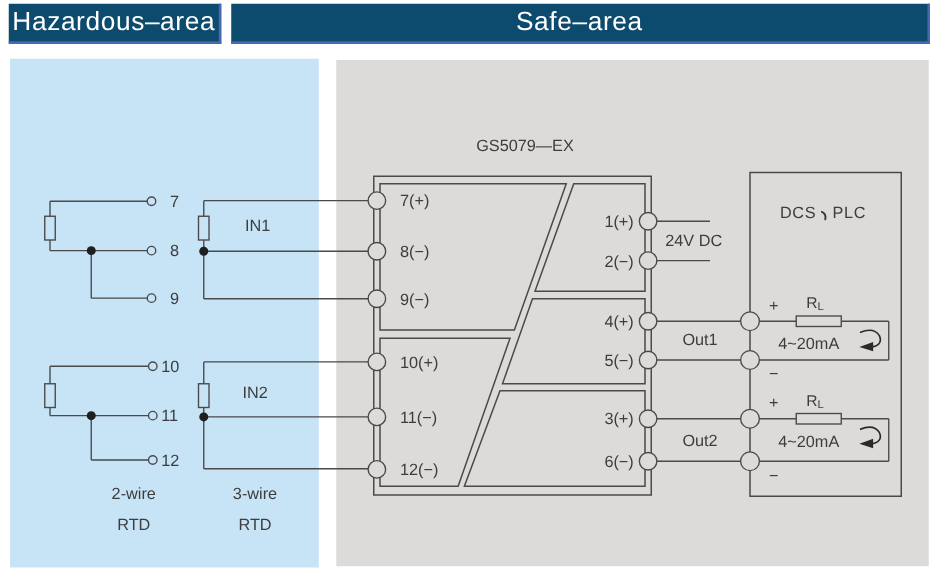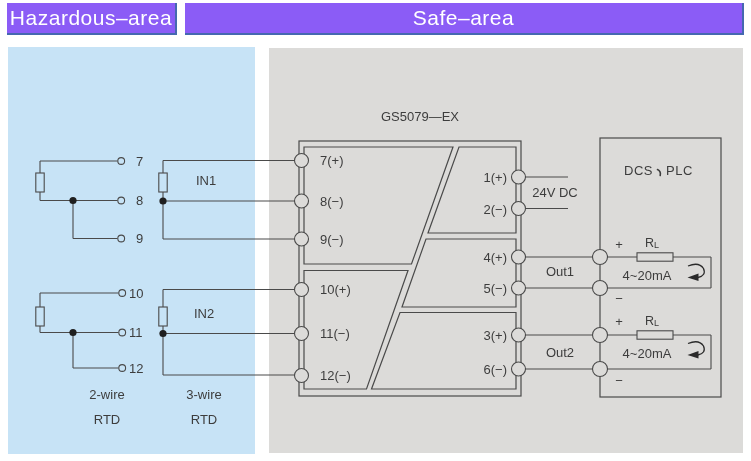--- a/index.html
+++ b/index.html
@@ -1,21 +1,21 @@
 <!DOCTYPE html>
 <html><head>
 <meta charset="utf-8">
 <style>
   html,body{margin:0;padding:0;background:#ffffff;}
   .stage{
     position:relative;width:751px;height:461px;background:#ffffff;
     font-family:"Liberation Sans","DejaVu Sans",sans-serif;overflow:hidden;
   }
   .hdr{
-    position:absolute;top:3px;height:32px;background:#8b5cf6;
+    position:absolute;top:3px;height:32px;background:#0c4a6e;
     color:#ffffff;font-size:21px;letter-spacing:.5px;
     display:flex;align-items:center;justify-content:center;
     border-right:2px solid #4568b0;border-bottom:2px solid #4568b0;
     box-sizing:border-box;
   }
   .hdr-hazard{left:7px;width:170px;}
   .hdr-safe{left:185px;width:559px;}
   .panel{position:absolute;}
   .panel-hazard{left:8px;top:47px;width:247px;height:407px;background:#c7e3f6;}
   .panel-safe{left:269px;top:48px;width:474px;height:405px;background:#dcdbd9;}

